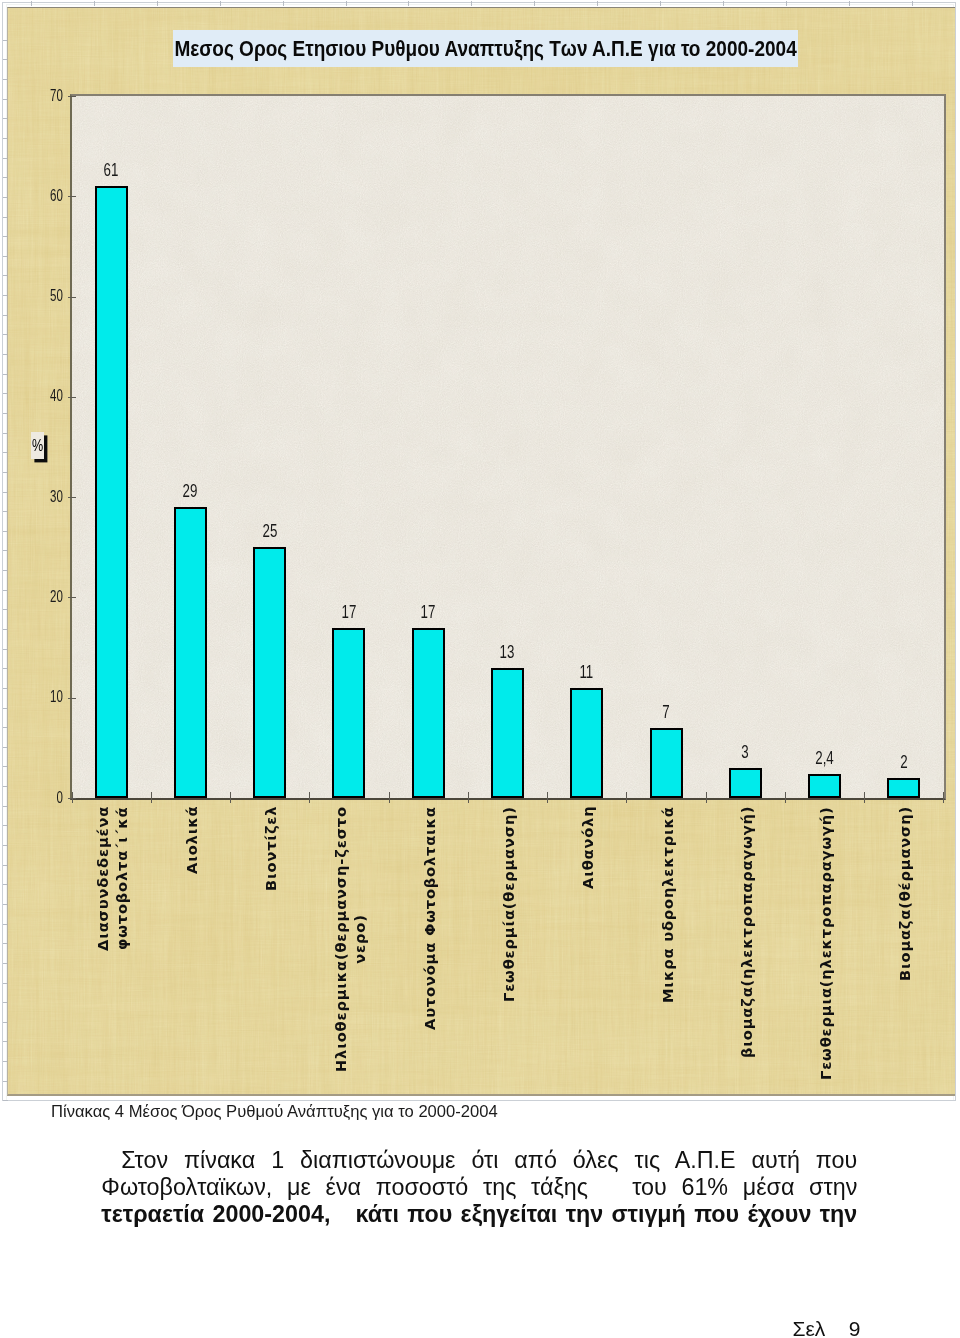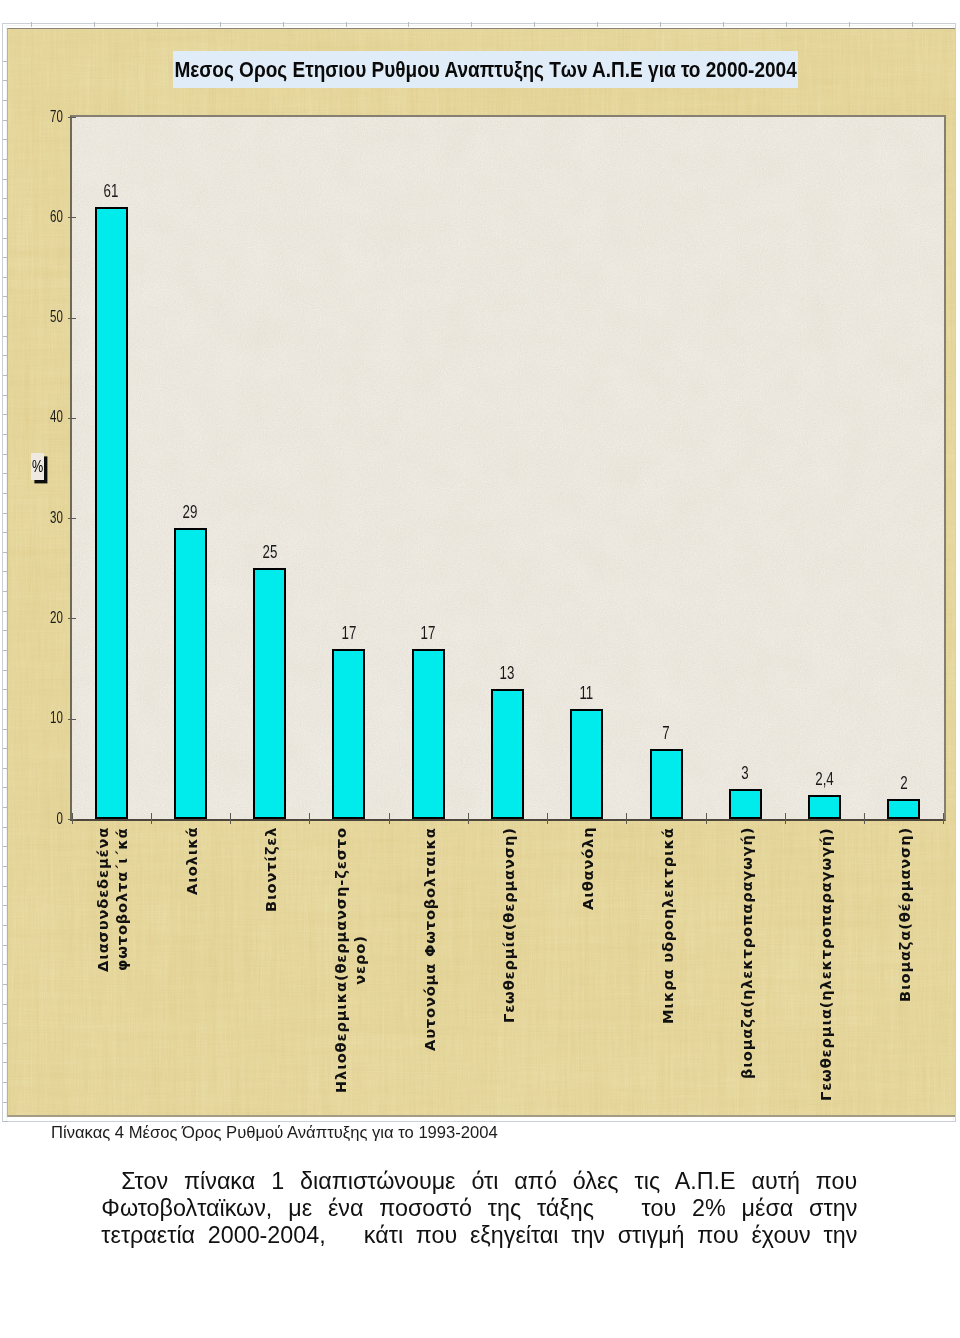--- a/index.html
+++ b/index.html
@@ -1,18 +1,18 @@
 <!DOCTYPE html>
 <html><head>
 <meta charset="utf-8">
 <title>page</title>
 <style>
   html,body{margin:0;padding:0;}
   body{width:960px;height:1338px;background:#ffffff;font-family:"DejaVu Sans",sans-serif;overflow:hidden;}
-  #page{position:relative;width:960px;height:1178px;background:#ffffff;margin-top:21px;}
+  #page{position:relative;width:960px;height:1178px;background:#ffffff;}
 
   
   .doc-frame{position:absolute;left:2px;top:2px;width:954px;height:1099px;border:1px solid #cbd0d6;box-sizing:border-box;}
   .doc-frame2{position:absolute;left:6px;top:4px;width:948px;height:1096px;border-left:1px solid #f1f4f2;border-top:1px solid #f1f4f2;border-right:1px solid #f1f4f2;box-sizing:border-box;}
 
   
   #ruler{position:absolute;left:0;top:0;width:8px;height:1102px;}
   #ruler i{position:absolute;left:3px;width:4.5px;height:1px;background:#b7bcc4;display:block;}
   #hruler{position:absolute;left:0;top:0;width:960px;height:7px;}
   #hruler i{position:absolute;top:1px;height:4.5px;width:1px;background:#b7bcc4;display:block;}
@@ -50,21 +50,21 @@
 
   .catlabel{position:absolute;transform-origin:0 0;transform:rotate(-90deg);
      font-family:"DejaVu Sans",sans-serif;font-weight:bold;font-size:14.6px;color:#111;
      letter-spacing:0.85px;line-height:19px;text-align:center;direction:ltr;}
   .catlabel > div{white-space:nowrap;}
 
   #caption{position:absolute;left:51px;top:1102px;font-family:"Liberation Sans",sans-serif;font-size:16.6px;color:#1c1c1c;white-space:nowrap;}
   #body{position:absolute;left:101.3px;top:1147px;width:756px;font-family:"Liberation Sans",sans-serif;font-size:23.3px;color:#111;line-height:26.8px;}
   #body div{text-align:justify;text-align-last:justify;white-space:pre-wrap;}
   #body div:first-child{text-indent:20px;}
-  #body div:last-child{text-align-last:justify;}
+  #body div:last-child{text-align-last:justify;font-weight:bold;}
   #footer{position:absolute;left:792.5px;top:1317px;font-family:"Liberation Sans",sans-serif;font-size:21px;color:#111;white-space:pre;}
 </style>
 </head>
 <body>
 
 <div id="page">
   <div class="doc-frame"></div>
   <div class="doc-frame2"></div>
   <div id="ruler">
       <i style="top: 40px;"></i>
@@ -316,20 +316,20 @@
         </div>
         <div class="catlabel" style="left: 808.091px; top: 1071.5px;">
           <div>Γεωθερμια(ηλεκτροπαραγωγή)</div>
         </div>
         <div class="catlabel" style="left: 887.364px; top: 972.5px;">
           <div>Βιομαζα(θέρμανση)</div>
         </div>
       </div>
   </div>
 
-  <div id="caption">Πίνακας 4 Μέσος Όρος Ρυθμού Ανάπτυξης για το 1993-2004</div>
+  <div id="caption">Πίνακας 4 Μέσος Όρος Ρυθμού Ανάπτυξης για το 2000-2004</div>
   <div id="body">
       <div>Στον πίνακα 1 διαπιστώνουμε ότι από όλες τις Α.Π.Ε αυτή που</div>
-      <div>Φωτοβολταϊκων, με ένα ποσοστό της τάξης   του 2% μέσα στην</div>
+      <div>Φωτοβολταϊκων, με ένα ποσοστό της τάξης   του 61% μέσα στην</div>
       <div>τετραετία 2000-2004,   κάτι που εξηγείται την στιγμή που έχουν την</div>
     </div>
   <div id="footer">Σελ    9</div>
 </div>
 
 </body></html>

